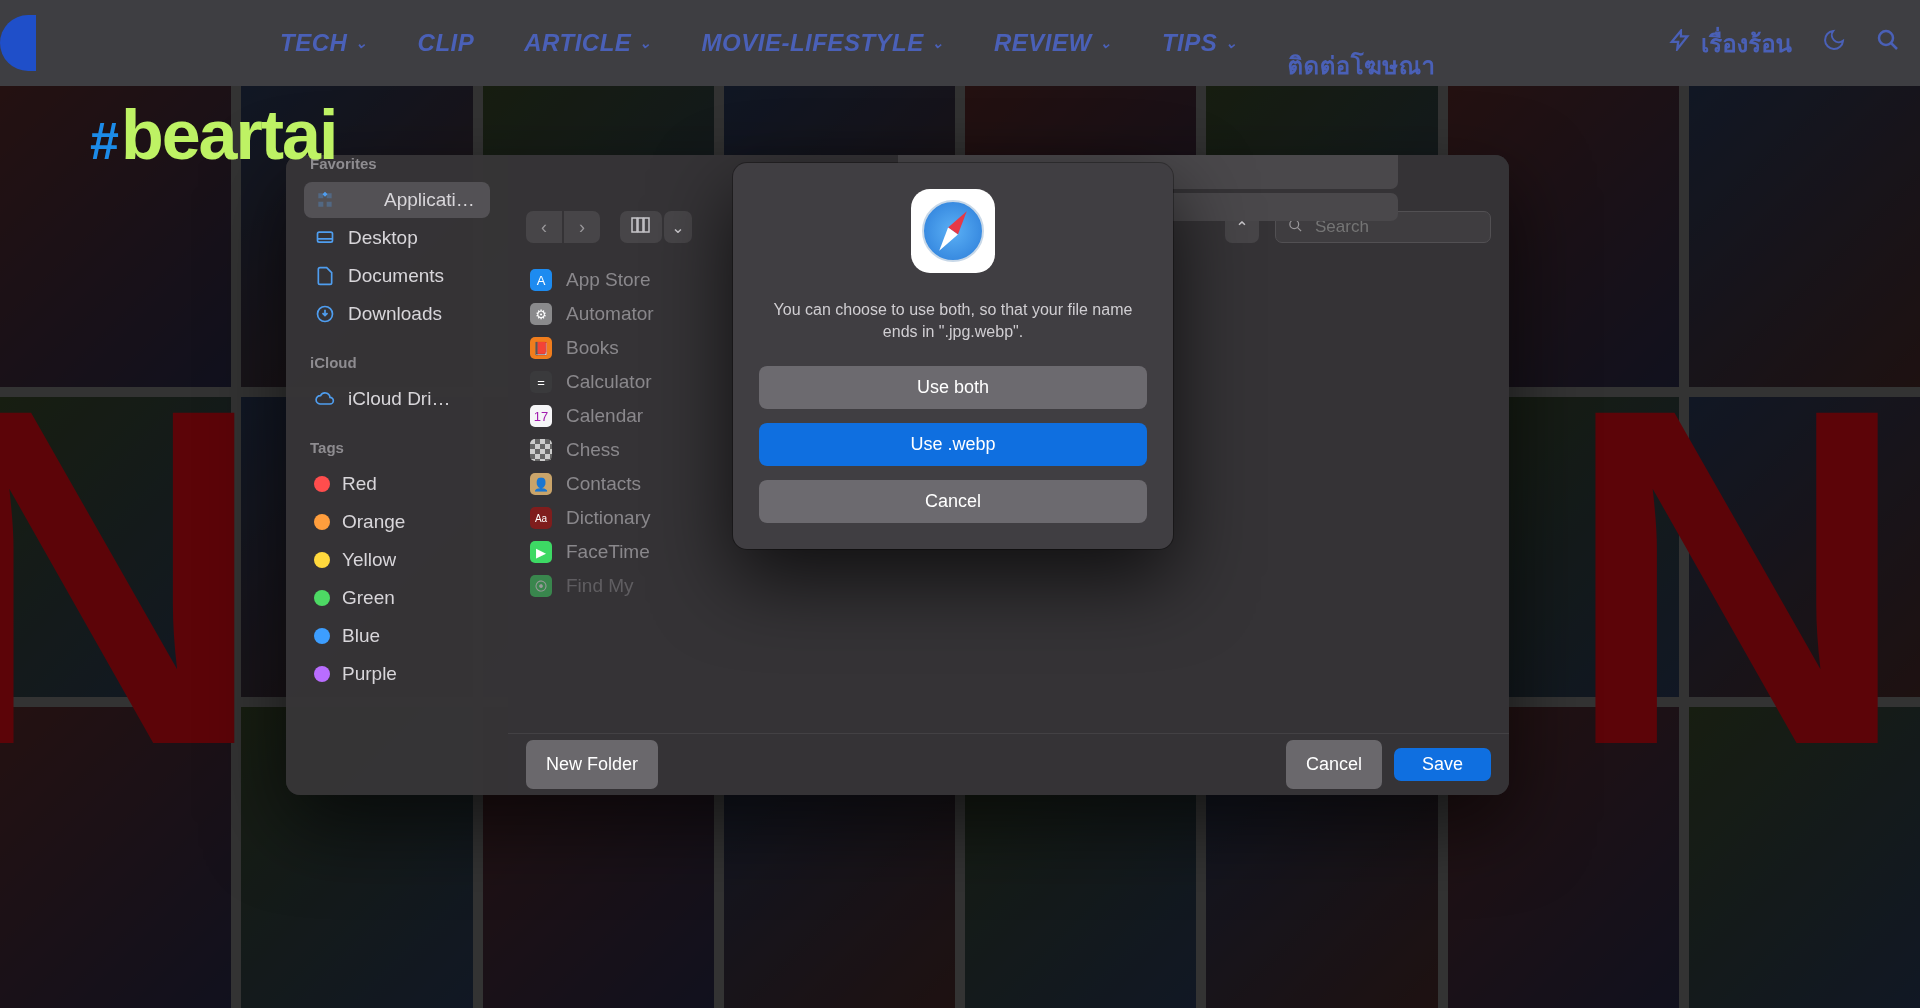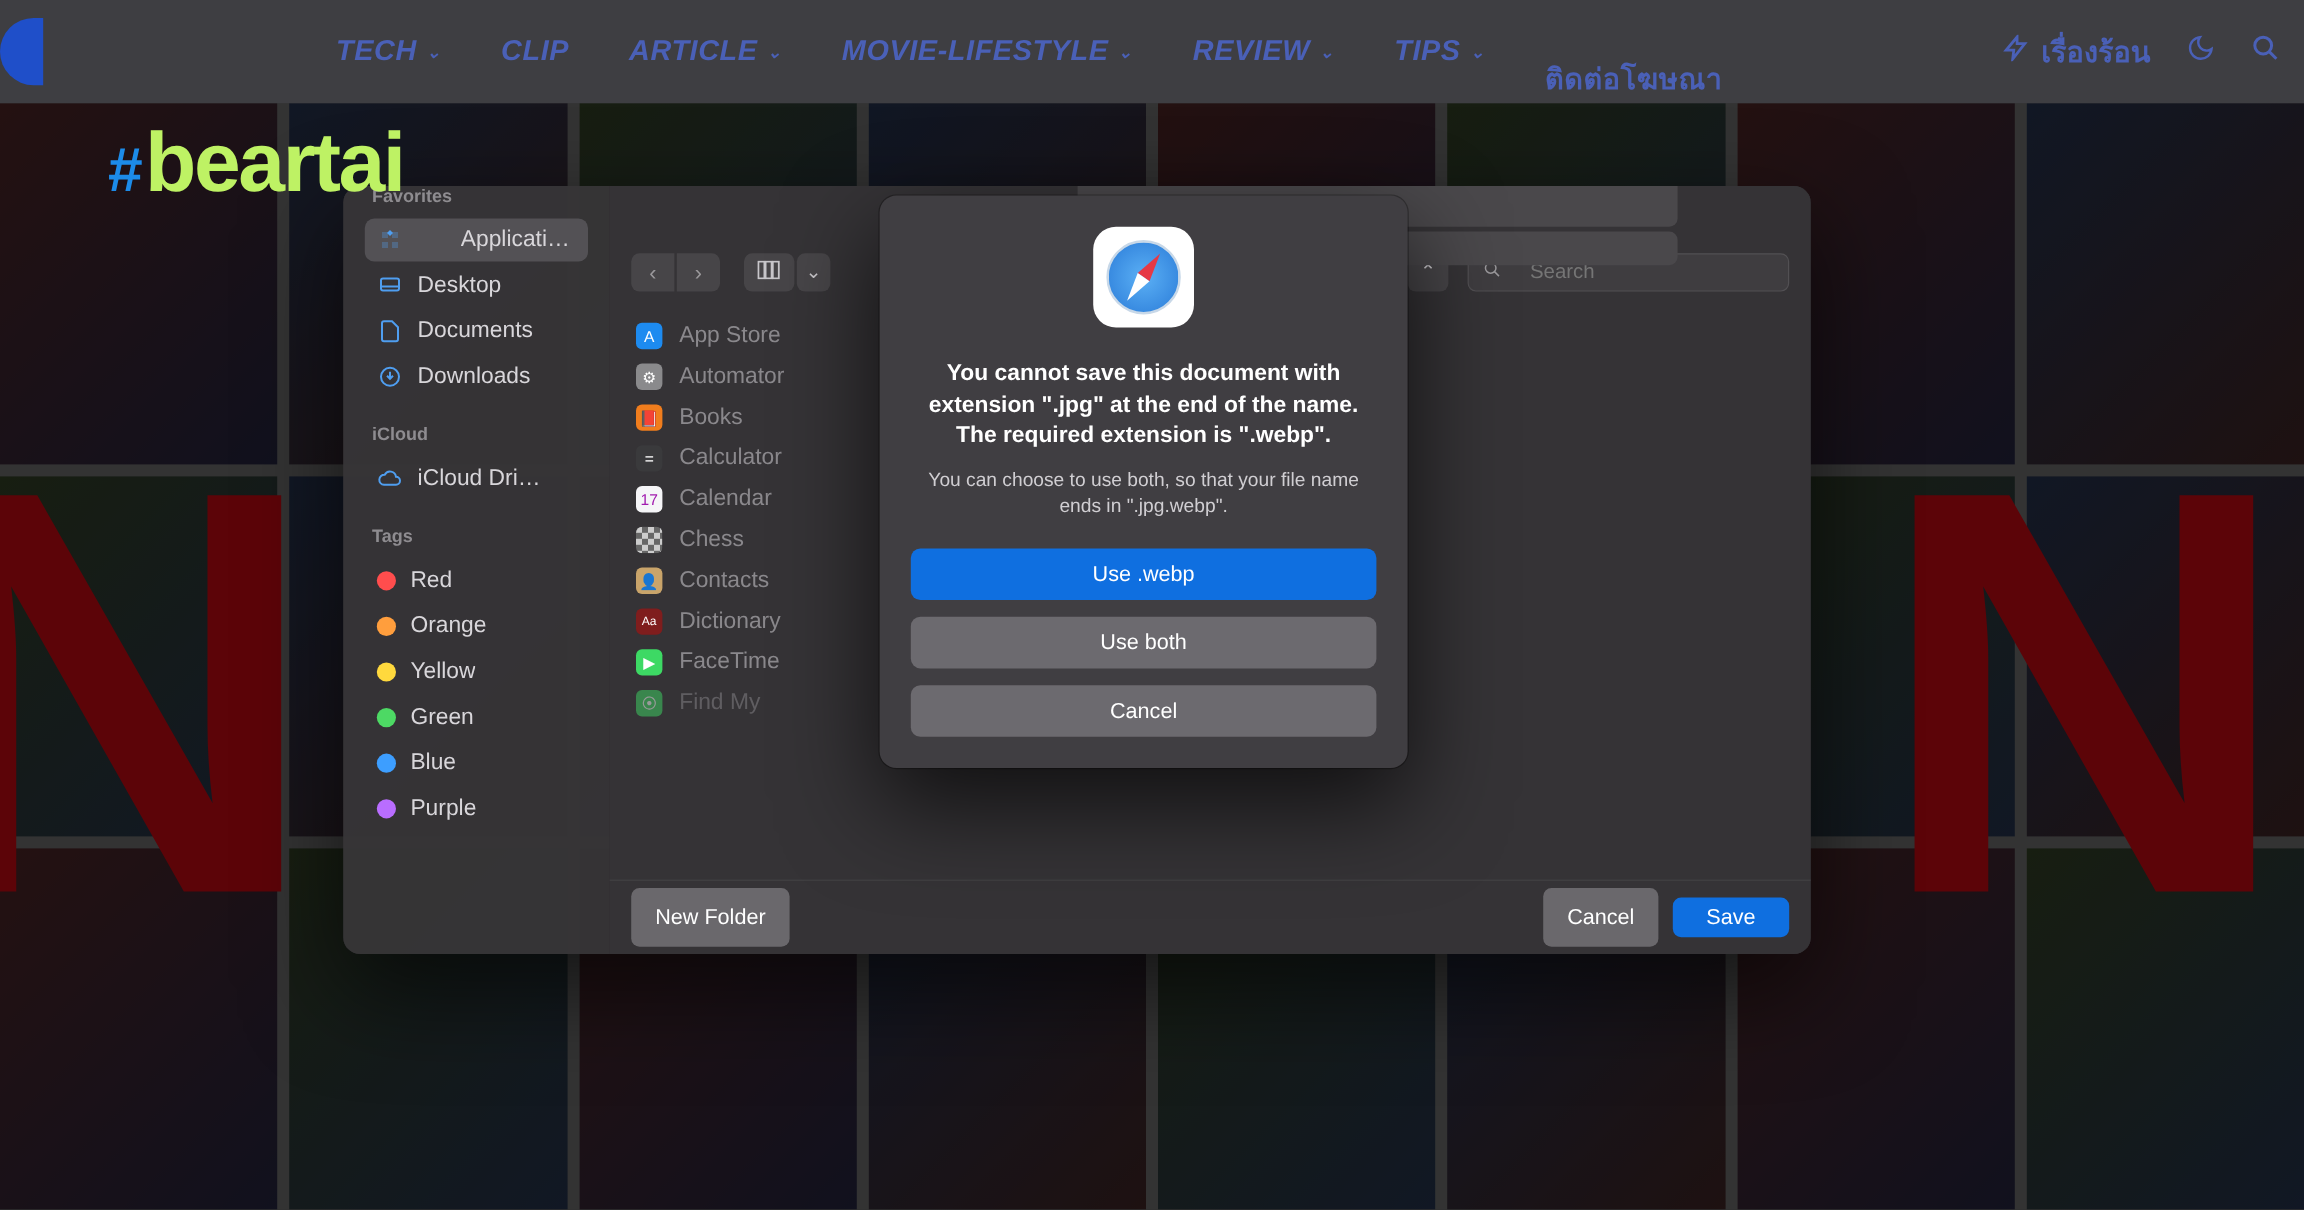--- a/index.html
+++ b/index.html
@@ -46,21 +46,21 @@
 .toolbar { height: 100px; display: flex; align-items: center; padding: 56px 18px 12px 18px; gap: 10px; }
 .nav-btns { display: flex; gap: 2px; }
 .nav-btn { width: 36px; height: 32px; background: #474548; border-radius: 7px; display: flex; align-items: center; justify-content: center; color: #9a989b; font-size: 18px; cursor: pointer; }
 .nav-btn:first-child { border-radius: 7px 0 0 7px; }
 .nav-btn:last-child { border-radius: 0 7px 7px 0; }
 .view-seg { display: flex; gap: 2px; margin-left: 10px; }
 .view-btn { width: 42px; height: 32px; background: #474548; border-radius: 7px; display: flex; align-items: center; justify-content: center; color: #c8c6ca; cursor: pointer; }
 .view-chev { width: 28px; height: 32px; background: #474548; border-radius: 7px; display: flex; align-items: center; justify-content: center; color: #c8c6ca; cursor: pointer; }
 .tb-spacer { flex: 1; }
 .tb-right-btn { width: 34px; height: 32px; background: #474548; border-radius: 7px; display: flex; align-items: center; justify-content: center; color: #c8c6ca; cursor: pointer; }
-.tb-search { width: 268px; height: 32px; background: #3f3d40; border: 1px solid #525053; border-radius: 7px; display: flex; align-items: center; padding: 0 12px; gap: 24px; }
+.tb-search { width: 216px; height: 32px; background: #3f3d40; border: 1px solid #525053; border-radius: 7px; display: flex; align-items: center; padding: 0 12px; gap: 12px; }
 .tb-search input { background: transparent; border: none; outline: none; color: #c8c6ca; font-size: 17px; flex: 1; }
 .tb-search-ic { color: #9a989b; font-size: 16px; }
 
 .file-list { flex: 1; padding: 8px 18px; overflow: hidden; }
 .file-item { display: flex; align-items: center; gap: 14px; padding: 6px 4px; color: #8a888c; font-size: 19px; cursor: pointer; }
 .file-icon { width: 22px; height: 22px; border-radius: 5px; display: inline-flex; align-items: center; justify-content: center; font-size: 13px; color: #fff; flex-shrink: 0; }
 
 .footer-input-row { position: absolute; top: -8px; left: 390px; width: 500px; height: 42px; background: #4a484b; border-radius: 7px; }
 .footer-input-row2 { position: absolute; top: 38px; left: 390px; width: 500px; height: 28px; background: #4a484b; border-radius: 7px; }
 
@@ -338,18 +338,17 @@
     </div>
   </div>
 </div>
 
 <div class="alert">
   <div class="alert-icon">
     <div class="safari-circle">
         <div class="compass-needle"></div>
       </div>
   </div>
-  <div class="alert-title">You cannot save this document with extension ".jpg" at the end of the name. The required extension is ".webp".</div>
   <div class="alert-msg">You can choose to use both, so that your file name ends in ".jpg.webp".</div>
+  <button class="alert-btn secondary">Use both</button>
   <button class="alert-btn primary">Use .webp</button>
-  <button class="alert-btn secondary">Use both</button>
   <button class="alert-btn tertiary">Cancel</button>
 </div>
 
 </body></html>

